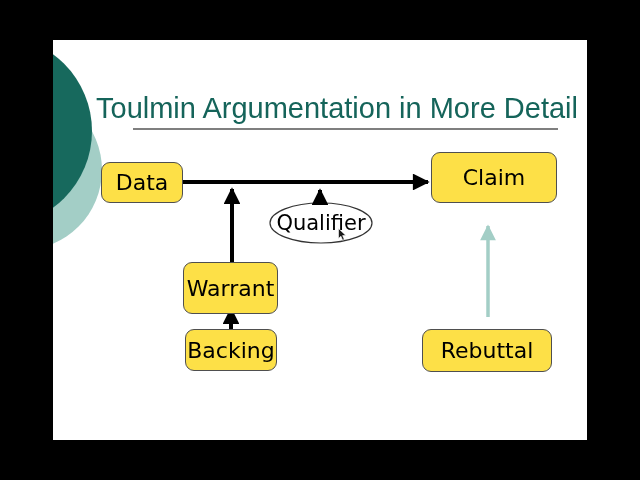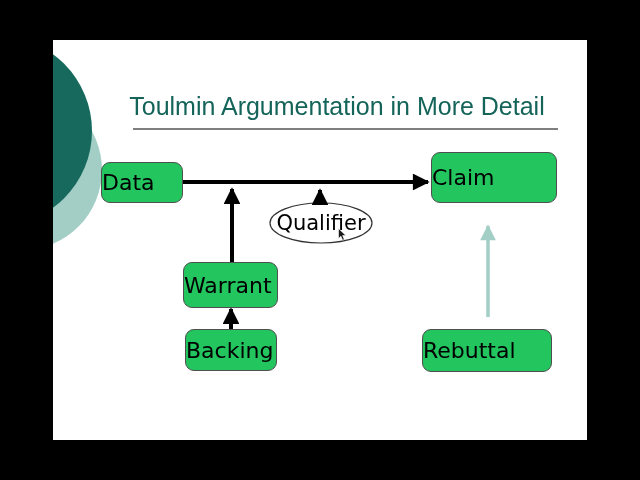--- a/index.html
+++ b/index.html
@@ -44,21 +44,21 @@
     height: 190px;
     background: #17695d;
   }
   #title {
     position: absolute;
     left: 34px;
     top: 52px;
     width: 500px;
     text-align: center;
     font-family: "Liberation Sans", sans-serif;
-    font-size: 25px;
+    font-size: 29px;
     color: #15645a;
     white-space: nowrap;
     z-index: 3;
   }
   #title-rule {
     position: absolute;
     left: 80px;
     top: 88px;
     width: 425px;
     height: 2px;
@@ -68,34 +68,35 @@
   #arrow-layer {
     position: absolute;
     left: 0;
     top: 0;
     width: 534px;
     height: 400px;
     z-index: 2;
   }
   .node {
     position: absolute;
-    background: #22c55e;
+    background: #fde047;
     border: 1.4px solid #4f4f4f;
     border-radius: 9px;
     display: flex;
     align-items: center;
+    justify-content: center;
     font-size: 22px;
     color: #000000;
     white-space: nowrap;
     z-index: 3;
     box-sizing: border-box;
   }
   #node-data     { left: 48px;  top: 122px; width: 82px;  height: 41px; }
   #node-claim    { left: 378px; top: 112px; width: 126px; height: 51px; }
-  #node-warrant  { left: 130px; top: 222px; width: 95px;  height: 46px; }
+  #node-warrant  { left: 130px; top: 222px; width: 95px;  height: 52px; }
   #node-backing  { left: 132px; top: 289px; width: 92px;  height: 42px; }
   #node-rebuttal { left: 369px; top: 289px; width: 130px; height: 43px; }
   #node-qualifier-label {
     position: absolute;
     left: 217px;
     top: 163px;
     width: 102px;
     height: 40px;
     display: flex;
     align-items: center;

